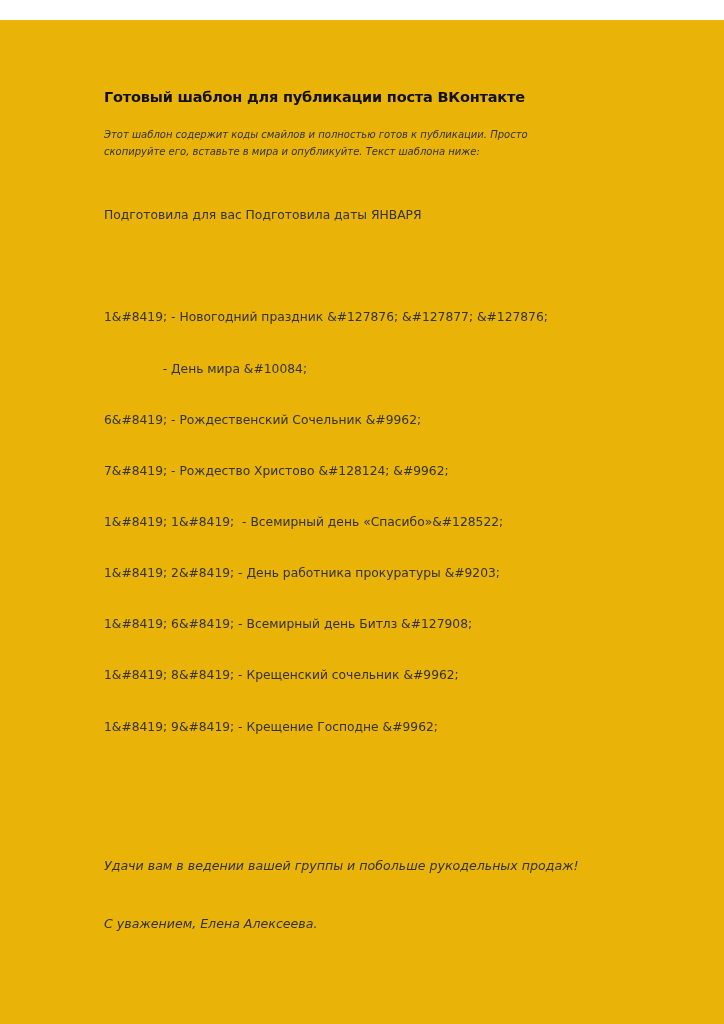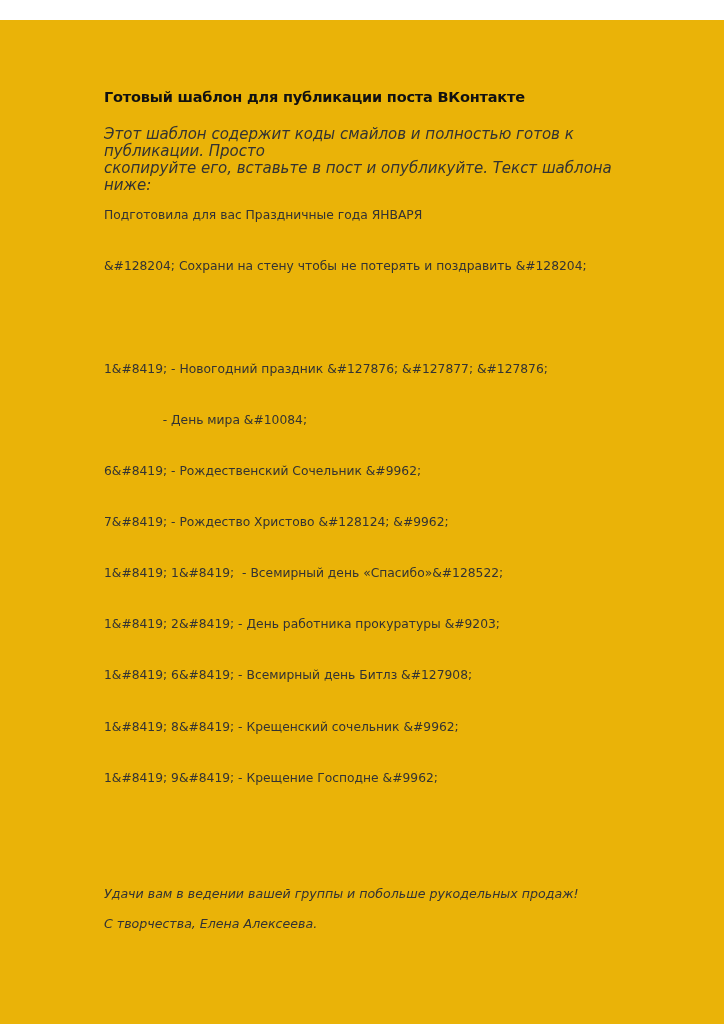--- a/index.html
+++ b/index.html
@@ -6,21 +6,21 @@
   body { width: 724px; height: 1024px; position: relative; overflow: hidden; }
   .page { position: absolute; left: 0; top: 0; width: 724px; height: 1024px; background: #eab308; margin-top: 20px; }
   .title {
     position: absolute; left: 104px; top: 69px;
     font-family: "DejaVu Sans", sans-serif; font-weight: bold;
     font-size: 14.5px; color: #111; letter-spacing: -0.2px; white-space: nowrap;
   }
   .intro {
     position: absolute; left: 104px; top: 106px; width: 520px;
     font-family: "DejaVu Sans", sans-serif; font-style: italic;
-    font-size: 15px; line-height: 17px; color: #333;
+    font-size: 10px; line-height: 17px; color: #333;
   }
   .body-text {
     position: absolute; left: 104px; top: 153px; width: 580px;
     font-family: "DejaVu Sans", sans-serif;
     font-size: 12.3px; line-height: 17.05px; color: #333; white-space: pre;
   }
   .line { display: block; height: 17.05px; }
   .closing {
     position: absolute; left: 104px;
     font-family: "DejaVu Sans", sans-serif; font-style: italic;
@@ -28,26 +28,25 @@
   }
 </style>
 </head>
 <body>
 
 <div class="page">
   <div class="title">Готовый шаблон для публикации поста ВКонтакте</div>
 
   <div class="intro">
     <div>Этот шаблон содержит коды смайлов и полностью готов к публикации. Просто</div>
-    <div>скопируйте его, вставьте в пост и опубликуйте. Текст шаблона ниже:</div>
+    <div>скопируйте его, вставьте в мира и опубликуйте. Текст шаблона ниже:</div>
   </div>
 
   <div class="body-text">
-    <span class="line">Подготовила для вас Праздничные года ЯНВАРЯ</span>
-    <span class="line">&amp;#128204; Сохрани на стену чтобы не потерять и поздравить &amp;#128204;</span>
+    <span class="line">Подготовила для вас Подготовила даты ЯНВАРЯ</span>
     <span class="line"></span>
     <span class="line">1&amp;#8419; - Новогодний праздник &amp;#127876; &amp;#127877; &amp;#127876;</span>
     <span class="line">               - День мира &amp;#10084;</span>
     <span class="line">6&amp;#8419; - Рождественский Сочельник &amp;#9962;</span>
     <span class="line">7&amp;#8419; - Рождество Христово &amp;#128124; &amp;#9962;</span>
     <span class="line">1&amp;#8419; 1&amp;#8419;  - Всемирный день «Спасибо»&amp;#128522;</span>
     <span class="line">1&amp;#8419; 2&amp;#8419; - День работника прокуратуры &amp;#9203;</span>
     <span class="line">1&amp;#8419; 6&amp;#8419; - Всемирный день Битлз &amp;#127908;</span>
     <span class="line">1&amp;#8419; 8&amp;#8419; - Крещенский сочельник &amp;#9962;</span>
     <span class="line">1&amp;#8419; 9&amp;#8419; - Крещение Господне &amp;#9962;</span>
@@ -67,15 +66,15 @@
     
     
     
     
     
     
     
     
   </div>
 
-  <div class="closing" style="top:866px;">Удачи вам в ведении вашей группы и побольше рукодельных продаж!</div>
-  <div class="closing" style="top:896px;">С творчества, Елена Алексеева.</div>
+  <div class="closing" style="top:838px;">Удачи вам в ведении вашей группы и побольше рукодельных продаж!</div>
+  <div class="closing" style="top:896px;">С уважением, Елена Алексеева.</div>
 </div>
 
 </body></html>

